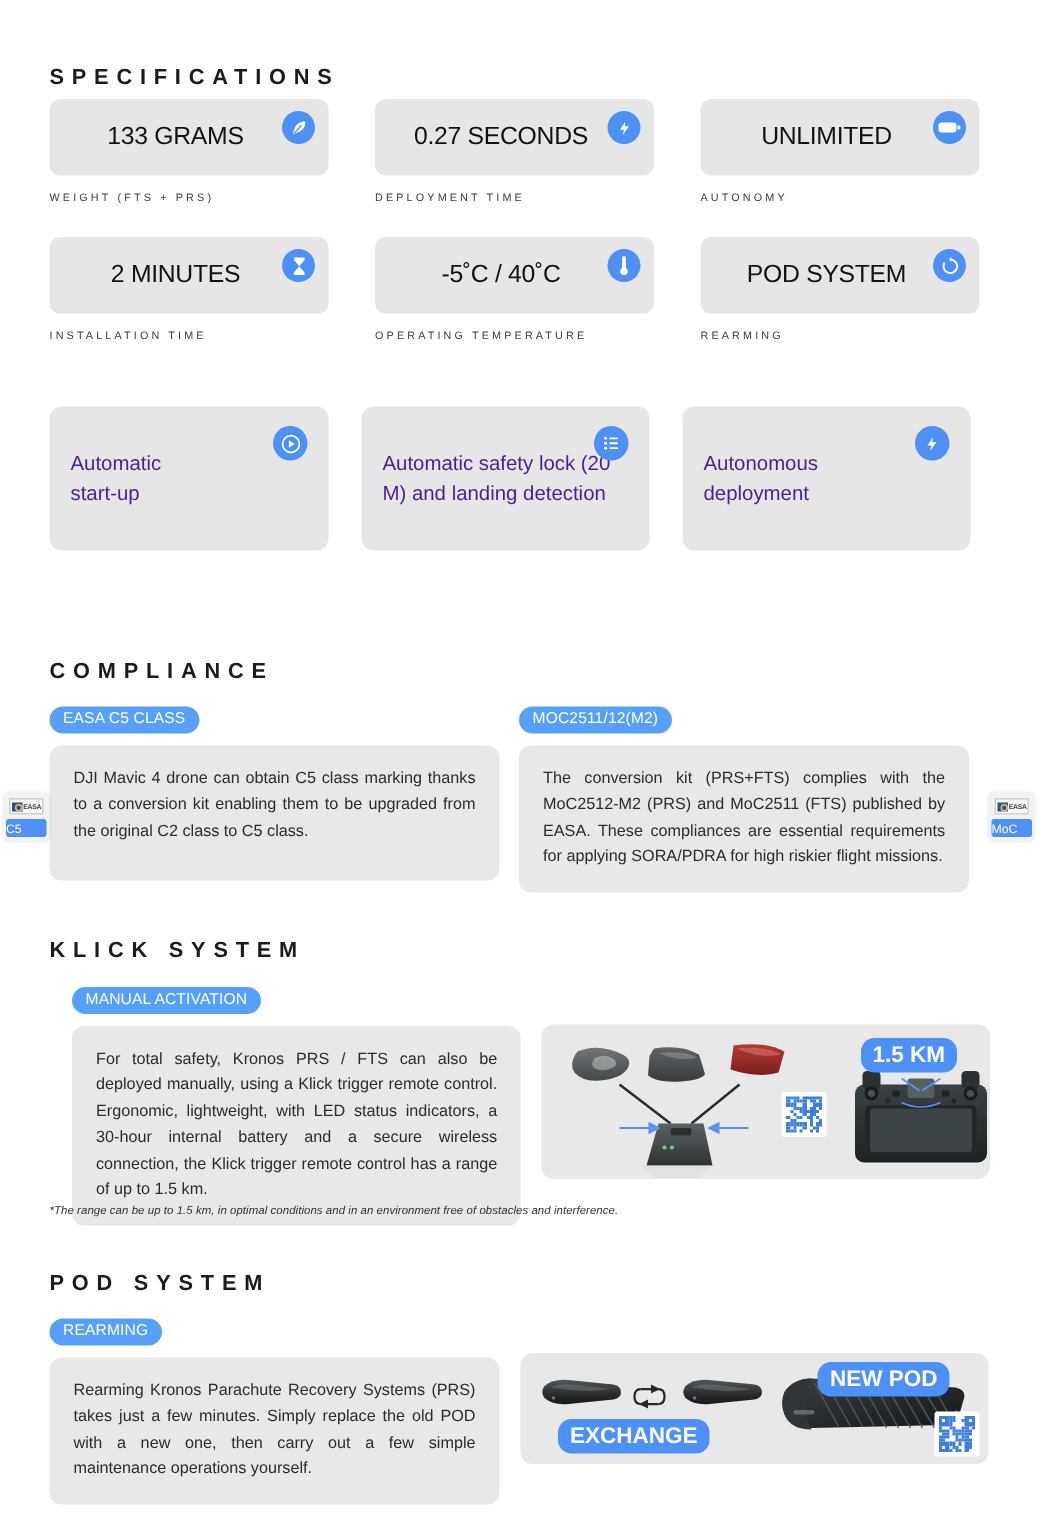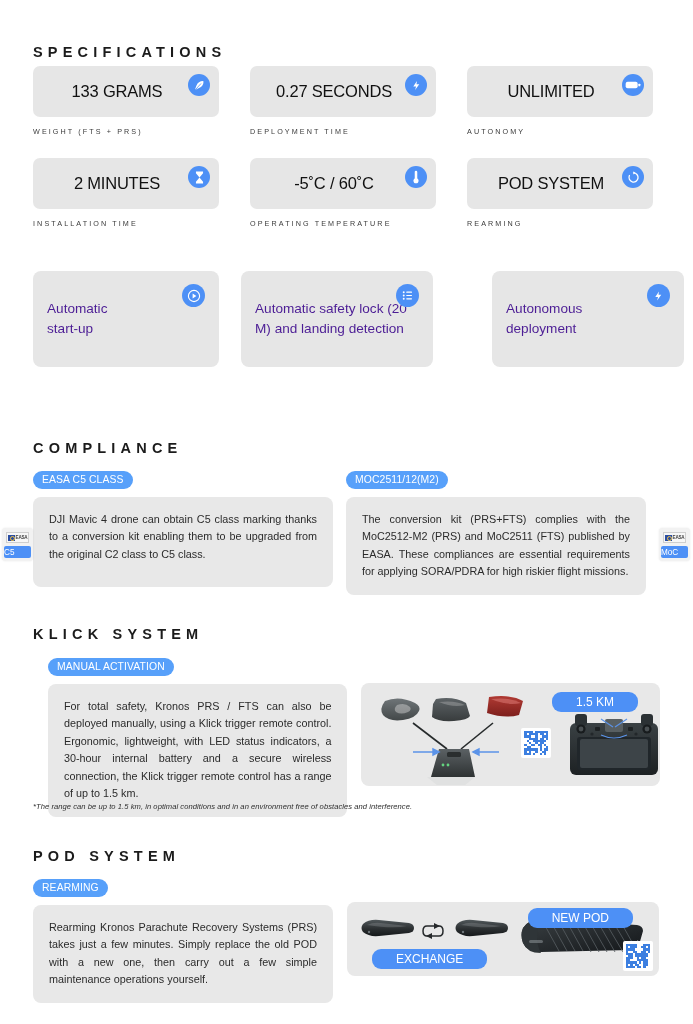--- a/index.html
+++ b/index.html
@@ -72,21 +72,21 @@
   }
   .feat-card {
     position: relative;
     width: 186px; height: 96px;
     background: #e6e6e6;
     border-radius: 8px;
     padding: 0 14px;
     display: flex; align-items: center;
   }
   .feat-card.mid { width: 192px; }
-  .feat-card.last { width: 192px; margin-left: 37px; }
+  .feat-card.last { width: 192px; }
   .feat-text {
     font-size: 13.6px;
     line-height: 1.5;
     color: #4c1d95;
   }
   .feat-icon {
     position: absolute;
     right: 14px; top: 13px;
     width: 23px; height: 23px;
     border-radius: 50%;
@@ -199,24 +199,25 @@
   .pod-wrap { position: absolute; left: 33px; top: 877px; width: 627px; }
   .pod-cols { display: flex; gap: 14px; }
   .pod-left { width: 300px; }
   .pod-left .txt-card { margin-top: 8px; min-height: 74px; }
   #pod-panel { width: 312px; height: 74px; margin-top: 25px; }
 
   .panel-pill {
     position: absolute;
     background: #4d90f6;
     color: #fff;
-    font-size: 12px;
+    font-size: 15px;
     border-radius: 9px;
-    padding: 3px 24px;
+    padding: 3px 8px;
     white-space: nowrap;
+    font-weight: bold;
   }
 
   
   .qr {
     background: #ffffff;
     padding: 3px;
     border-radius: 2px;
     display: inline-block;
   }
   .qr-inner {
@@ -288,21 +289,21 @@
             <svg width="11" height="13" viewBox="0 0 18 22">
                 <path d="M3 1h12v3L9 11l6 7v3H3v-3l6-7L3 4z" fill="#fff"></path>
               </svg>
           </span>
         </div>
         <div class="spec-label">INSTALLATION TIME</div>
       </div>
 
       <div class="spec-col">
         <div class="spec-card">
-          <span class="spec-val">-5˚C / 60˚C</span>
+          <span class="spec-val">-5˚C / 40˚C</span>
           <span class="spec-icon">
             <svg width="8" height="14" viewBox="0 0 10 22">
                 <rect x="3" y="1" width="4" height="14" rx="2" fill="#fff"></rect>
                 <circle cx="5" cy="17" r="4" fill="#fff"></circle>
               </svg>
           </span>
         </div>
         <div class="spec-label">OPERATING TEMPERATURE</div>
       </div>
 

